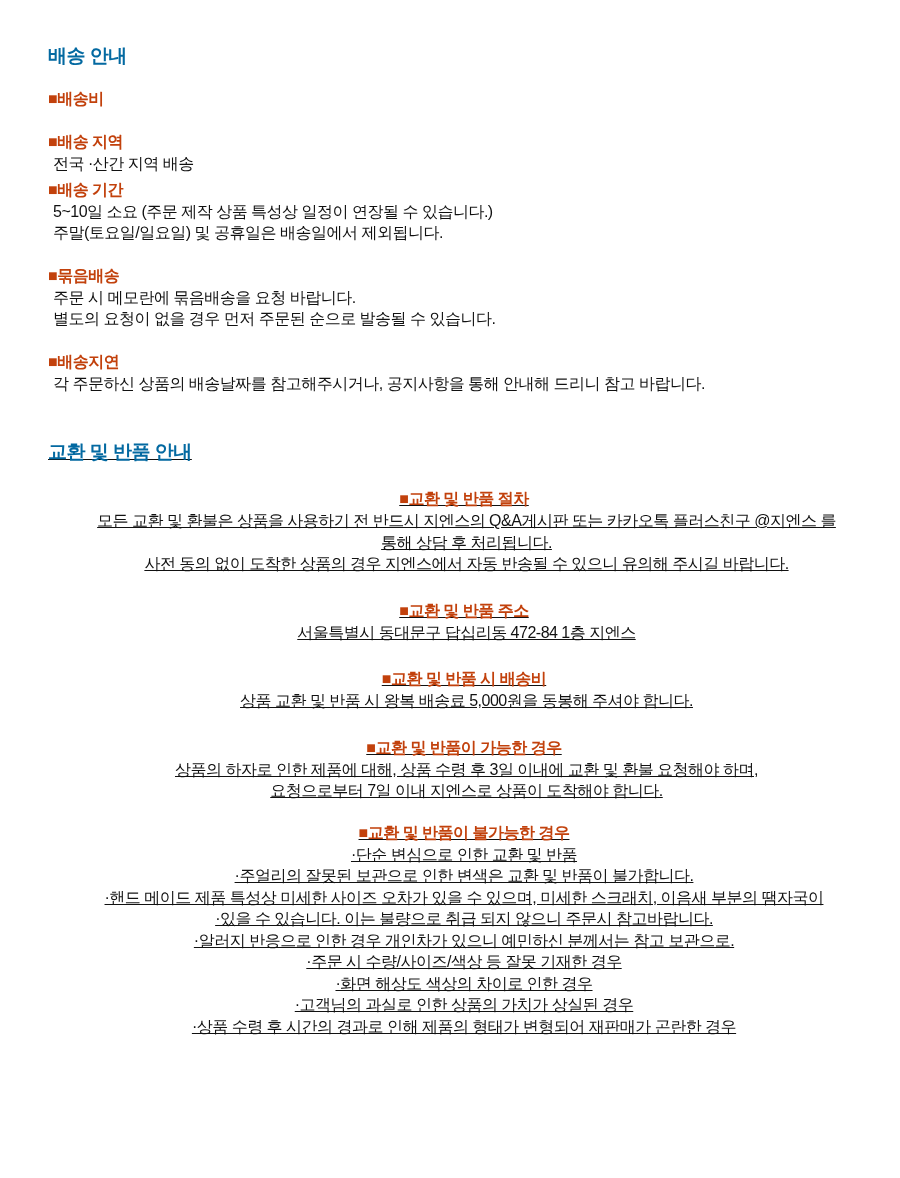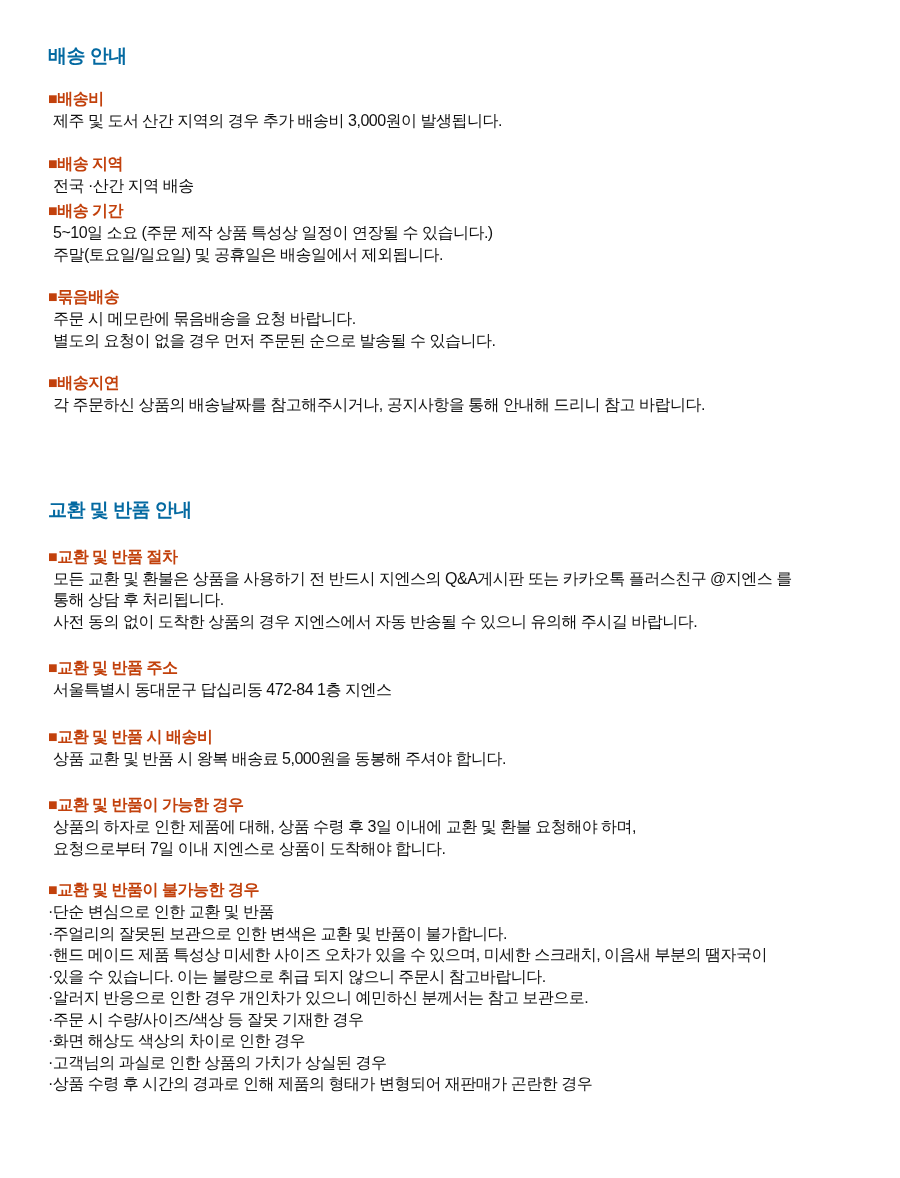--- a/index.html
+++ b/index.html
@@ -7,24 +7,24 @@
     width: 900px; height: 1178px; overflow: hidden;
     font-family: "Liberation Sans", "DejaVu Sans", sans-serif;
     color: #111111;
   }
   .page { padding: 44px 20px 0 48px; }
   .section-title {
     font-size: 19px; font-weight: 700; line-height: 23px;
     letter-spacing: -0.5px; color: #0369a1; white-space: nowrap;
   }
   .section { margin: 0; }
-  .section.returns { margin-top: 82px; }
+  .section.returns { margin-top: 46px; text-decoration: underline; }
   .subsection { margin-top: 21px; }
   .subsection.tight { margin-top: 4px; }
-  .returns .subsection { margin-top: 25px; }
+  .returns .subsection { margin-top: 25px; text-align: center; }
   .returns .subsection.last { margin-top: 20px; }
   .sub-heading {
     font-size: 16px; font-weight: 700; line-height: 22px;
     letter-spacing: -0.5px; color: #c2410c; white-space: nowrap;
   }
   .line {
     font-size: 16px; font-weight: 400; line-height: 21.5px;
     letter-spacing: -0.5px; padding-left: 5px; white-space: nowrap;
   }
   .bullets .line { padding-left: 0; }
@@ -32,21 +32,20 @@
 </head>
 <body>
 
 <div class="page">
 
   <div class="section shipping">
     <div class="section-title">배송 안내</div>
 
     <div class="subsection">
       <div class="sub-heading">■배송비</div>
-      <div class="line">제주 및 도서 산간 지역의 경우 추가 배송비 3,000원이 발생됩니다.</div>
     </div>
 
     <div class="subsection">
       <div class="sub-heading">■배송 지역</div>
       <div class="line">전국 ·산간 지역 배송</div>
     </div>
 
     <div class="subsection tight">
       <div class="sub-heading">■배송 기간</div>
       <div class="line">5~10일 소요 (주문 제작 상품 특성상 일정이 연장될 수 있습니다.)</div>

